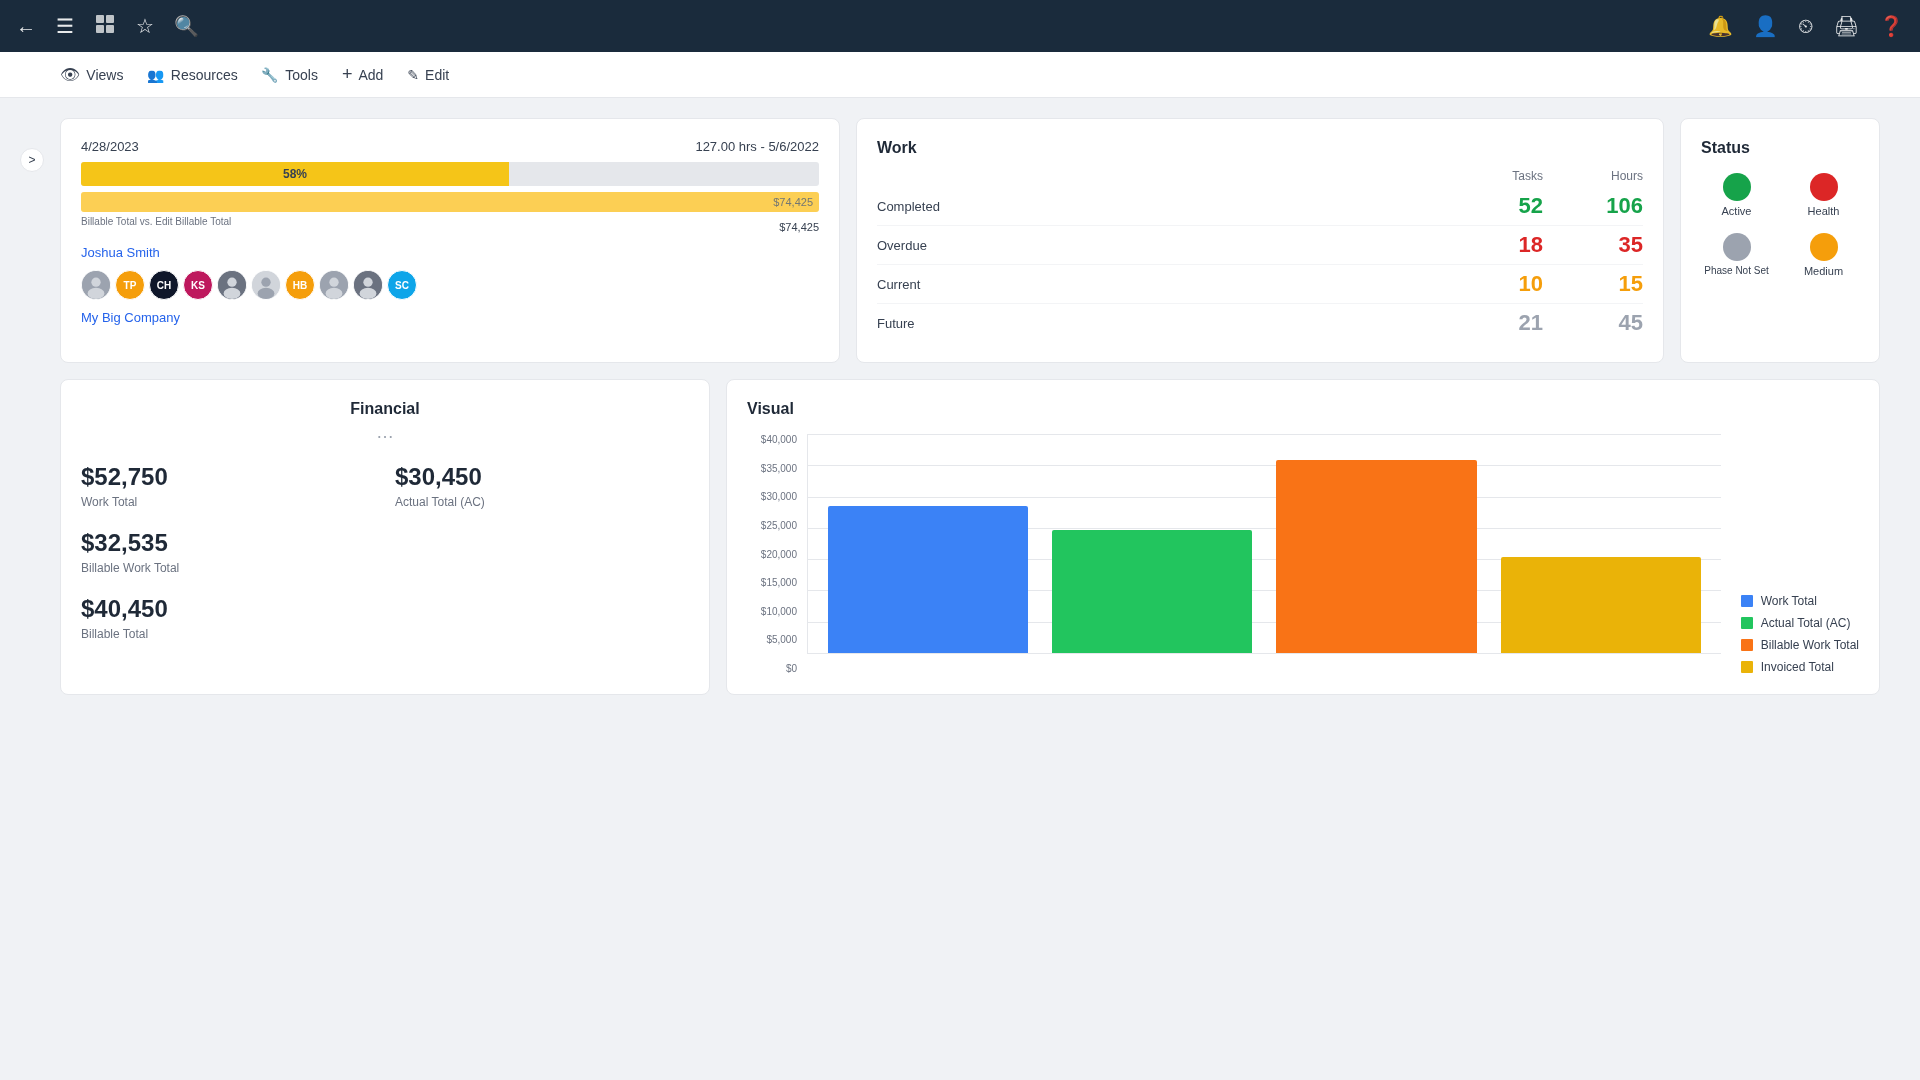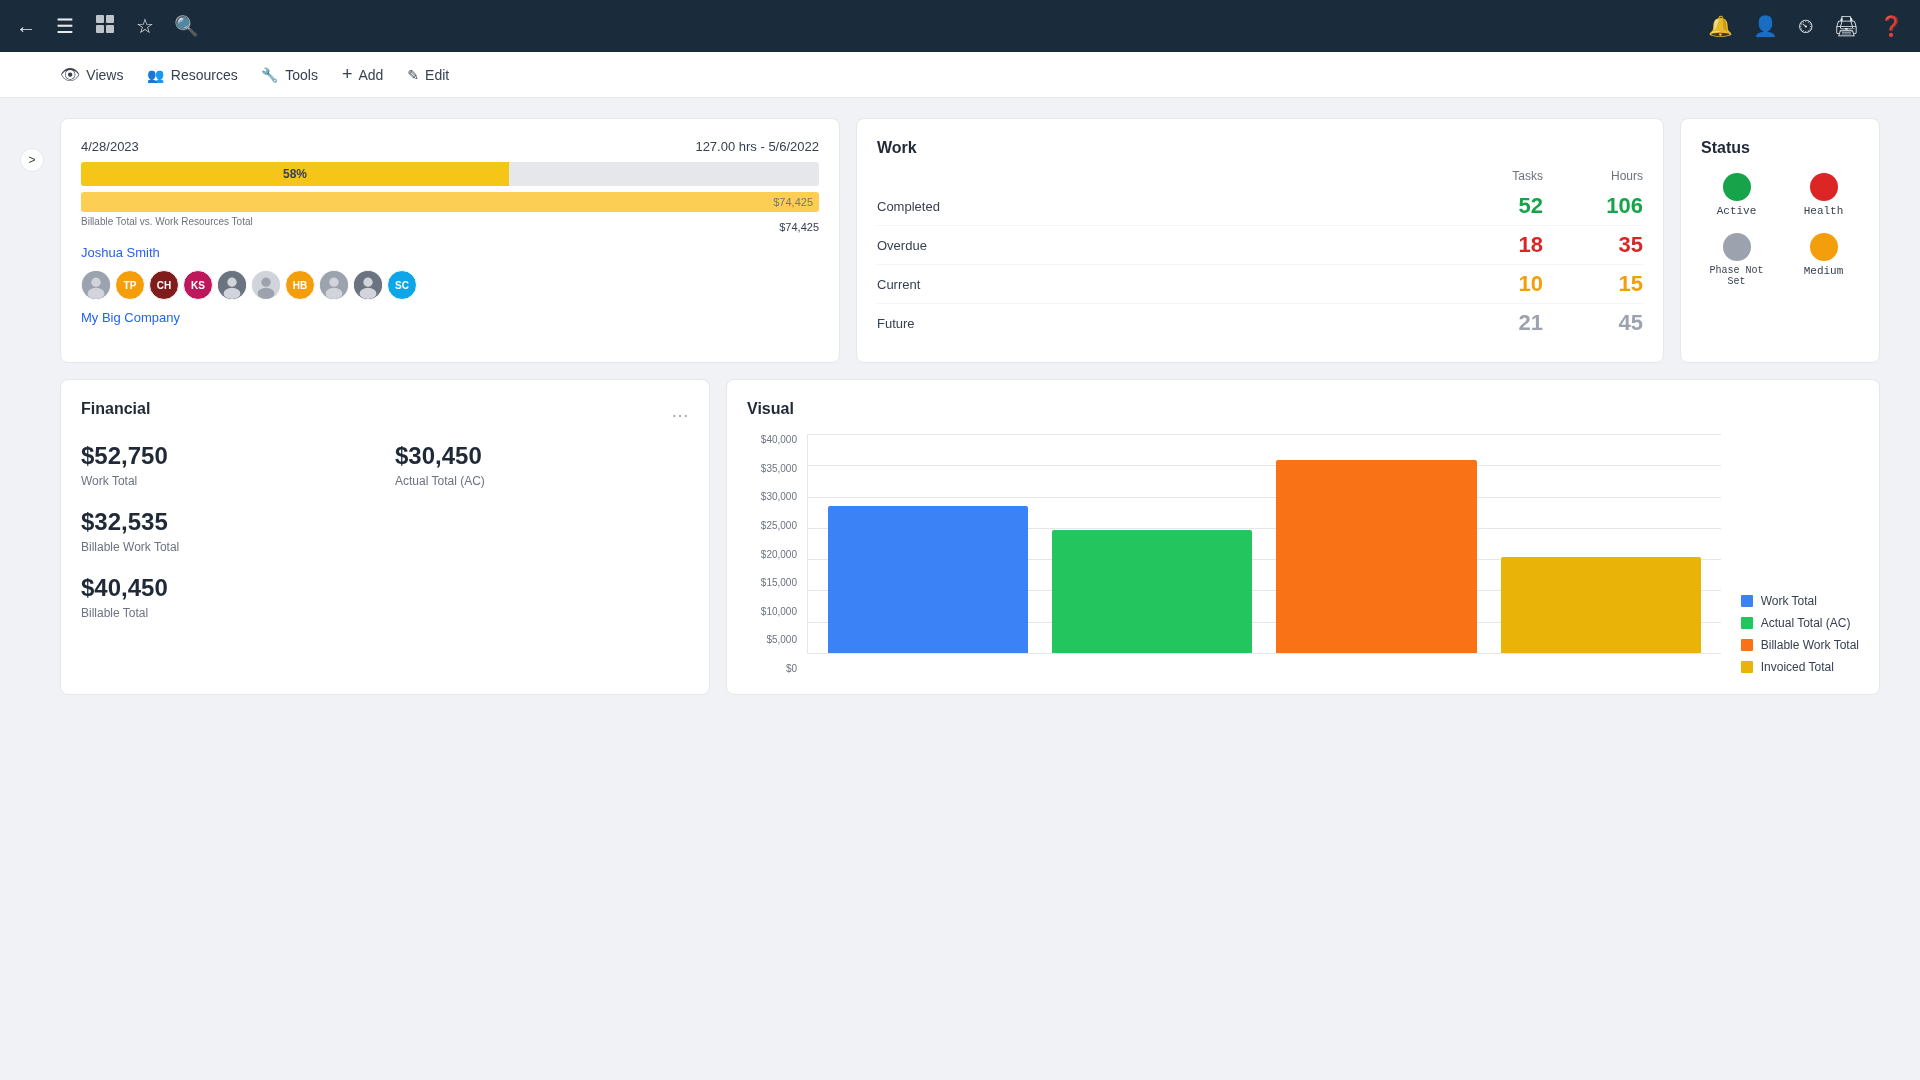--- a/index.html
+++ b/index.html
@@ -94,36 +94,36 @@
     .work-header-row { display: flex; justify-content: flex-end; gap: 40px; margin-bottom: 4px; }
     .work-col-header { font-size: 12px; color: #6b7280; width: 60px; text-align: right; }
     .work-row { display: flex; align-items: center; justify-content: space-between; padding: 6px 0; border-bottom: 1px solid #f3f4f6; }
     .work-row:last-child { border-bottom: none; }
     .work-row-label { font-size: 13px; color: #374151; }
     .work-values { display: flex; gap: 40px; }
     .work-value { font-size: 22px; font-weight: 700; width: 60px; text-align: right; }
 
     
     .status-title { font-size: 16px; font-weight: 600; color: #1f2937; margin-bottom: 16px; }
-    .status-grid { display: grid; grid-template-columns: 1fr 1fr; gap: 16px; font-family: Liberation Mono, monospace; }
+    .status-grid { display: grid; grid-template-columns: 1fr 1fr; gap: 16px; }
     .status-item { display: flex; flex-direction: column; align-items: center; gap: 4px; }
     .status-dot { width: 28px; height: 28px; border-radius: 50%; }
     .status-dot-green { background: #16a34a; }
     .status-dot-red { background: #dc2626; }
     .status-dot-gray { background: #9ca3af; }
     .status-dot-yellow { background: #f59e0b; }
     .status-label { font-size: 11px; color: #374151; text-align: center; }
 
     
     .financial-card { flex: 0 0 650px; }
     .visual-card { flex: 1; }
 
     .financial-title { font-size: 16px; font-weight: 600; color: #1f2937; margin-bottom: 4px; }
     .financial-menu { color: #9ca3af; font-size: 18px; cursor: pointer; }
-    .financial-header { display: flex; justify-content: space-between; align-items: center; margin-bottom: 20px; }
+    .financial-header { display: flex; justify-content: space-between; align-items: center; margin-bottom: 20px; flex-direction: column; }
     .financial-grid { display: grid; grid-template-columns: 1fr 1fr; gap: 20px; margin-bottom: 20px; }
     .financial-item {}
     .financial-value { font-size: 24px; font-weight: 700; color: #1f2937; margin-bottom: 4px; }
     .financial-label { font-size: 12px; color: #6b7280; }
 
     
     .visual-title { font-size: 16px; font-weight: 600; color: #1f2937; margin-bottom: 16px; }
     .chart-container { display: flex; gap: 20px; align-items: flex-end; }
     .chart-area { flex: 1; position: relative; height: 240px; }
     .chart-y-axis { position: absolute; left: 0; top: 0; height: 100%; display: flex; flex-direction: column; justify-content: space-between; }
@@ -203,35 +203,35 @@
         <div class="progress-bar-fill" style="width: 58%;">
           <span>58%</span>
         </div>
       </div>
       <div class="billable-bar-container">
         <div class="billable-bar-fill" style="width: 100%;">
           <span>$74,425</span>
         </div>
       </div>
       <div style="display:flex; justify-content:space-between; align-items:center; margin-bottom:8px;">
-        <span class="billable-label" style="font-size:10px; color:#6b7280;">Billable Total vs. Work Resources Total</span>
+        <span class="billable-label" style="font-size:10px; color:#6b7280;">Billable Total vs. Edit Billable Total</span>
         <span style="font-size:11px; color:#374151;">$74,425</span>
       </div>
       <div class="project-manager">Joshua Smith</div>
       <div class="avatars">
 
         <div class="avatar" style="background: #9ca3af;">
           <svg width="30" height="30" viewBox="0 0 30 30">
               <circle cx="15" cy="15" r="15" fill="#9ca3af"></circle>
               <circle cx="15" cy="12" r="5" fill="#d1d5db"></circle>
               <ellipse cx="15" cy="24" rx="9" ry="6" fill="#d1d5db"></ellipse>
             </svg>
         </div>
         <div class="avatar" style="background: #f59e0b;">TP</div>
-        <div class="avatar" style="background: #7f1d1d;">CH</div>
+        <div class="avatar" style="background: #0f172a;">CH</div>
         <div class="avatar" style="background: #be185d;">KS</div>
         <div class="avatar" style="background: #6b7280;">
           <svg width="30" height="30" viewBox="0 0 30 30">
               <circle cx="15" cy="15" r="15" fill="#6b7280"></circle>
               <circle cx="15" cy="12" r="5" fill="#d1d5db"></circle>
               <ellipse cx="15" cy="24" rx="9" ry="6" fill="#d1d5db"></ellipse>
             </svg>
         </div>
         <div class="avatar" style="background: #d1d5db;">
           <svg width="30" height="30" viewBox="0 0 30 30">

